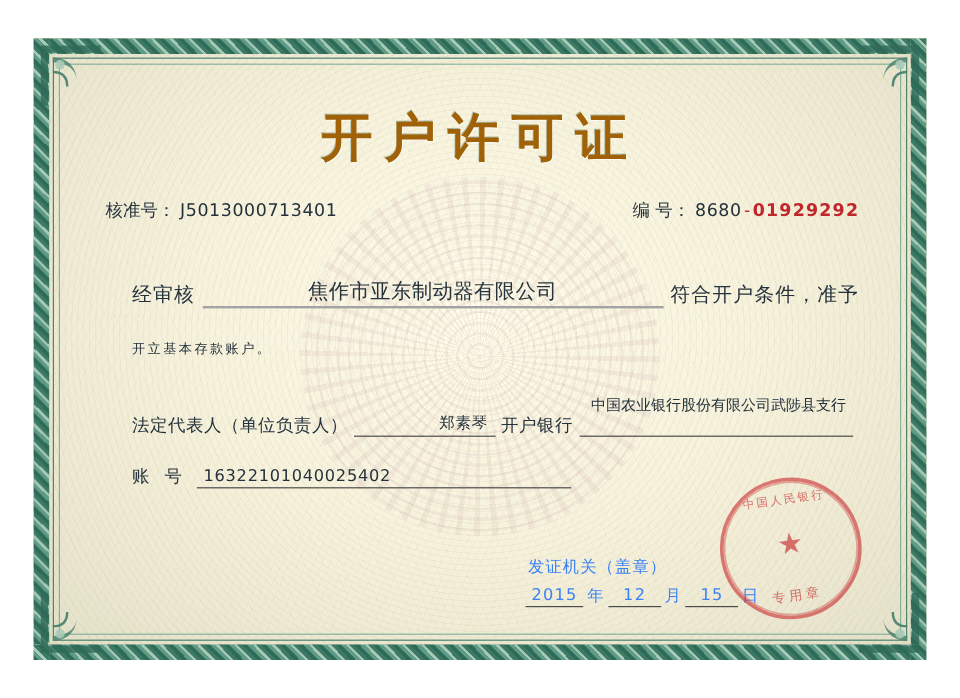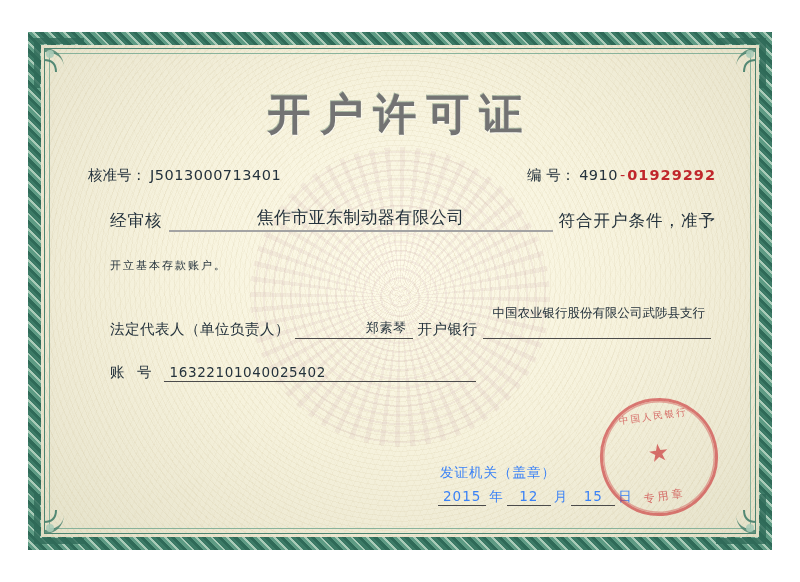--- a/index.html
+++ b/index.html
@@ -127,21 +127,21 @@
     color: #24323c;
   }
 
   .title {
     text-align: center;
     margin-top: 26px;
     font-family: "DejaVu Sans", "Liberation Sans", sans-serif;
     font-size: 43px;
     font-weight: 700;
     letter-spacing: 10px;
-    color: #737373;
+    color: #a16207;
     text-shadow: 0.6px 0.6px 0 rgba(255,255,255,.65), -0.6px -0.6px 0 rgba(30,80,60,.35);
   }
 
   .row {
     display: flex;
     align-items: flex-end;
     font-size: 14px;
   }
 
   .row-nums {
@@ -154,21 +154,21 @@
   .val-plain { margin-left: 4px; letter-spacing: .5px; }
   .val-red {
     color: #c0262b;
     letter-spacing: 1px;
     font-weight: 600;
     text-align: center;
   }
   .dash-red { color: #c0262b; margin: 0 2px; }
 
   .body-block {
-    margin-top: 21px;
+    margin-top: 46px;
     padding: 0 24px 0 50px;
   }
 
   .line1 {
     display: flex;
     align-items: flex-end;
     font-size: 16.5px;
     letter-spacing: 1px;
   }
   .fill {
@@ -357,21 +357,21 @@
 
   <div class="content">
 
     <div class="title">开户许可证</div>
 
     <div class="row row-nums">
       <div>
         <span class="lbl">核准号：</span><span class="val-plain">J5013000713401</span>
       </div>
       <div>
-        <span class="lbl">编  号：</span><span class="val-plain">4910</span><span class="dash-red">-</span><span class="val-red">01929292</span>
+        <span class="lbl">编  号：</span><span class="val-plain">8680</span><span class="dash-red">-</span><span class="val-red">01929292</span>
       </div>
     </div>
 
     <div class="body-block">
       <div class="line1">
         <span>经审核</span>
         <span class="fill">焦作市亚东制动器有限公司</span>
         <span>符合开户条件，准予</span>
       </div>
       <div class="line2">开立基本存款账户。</div>

